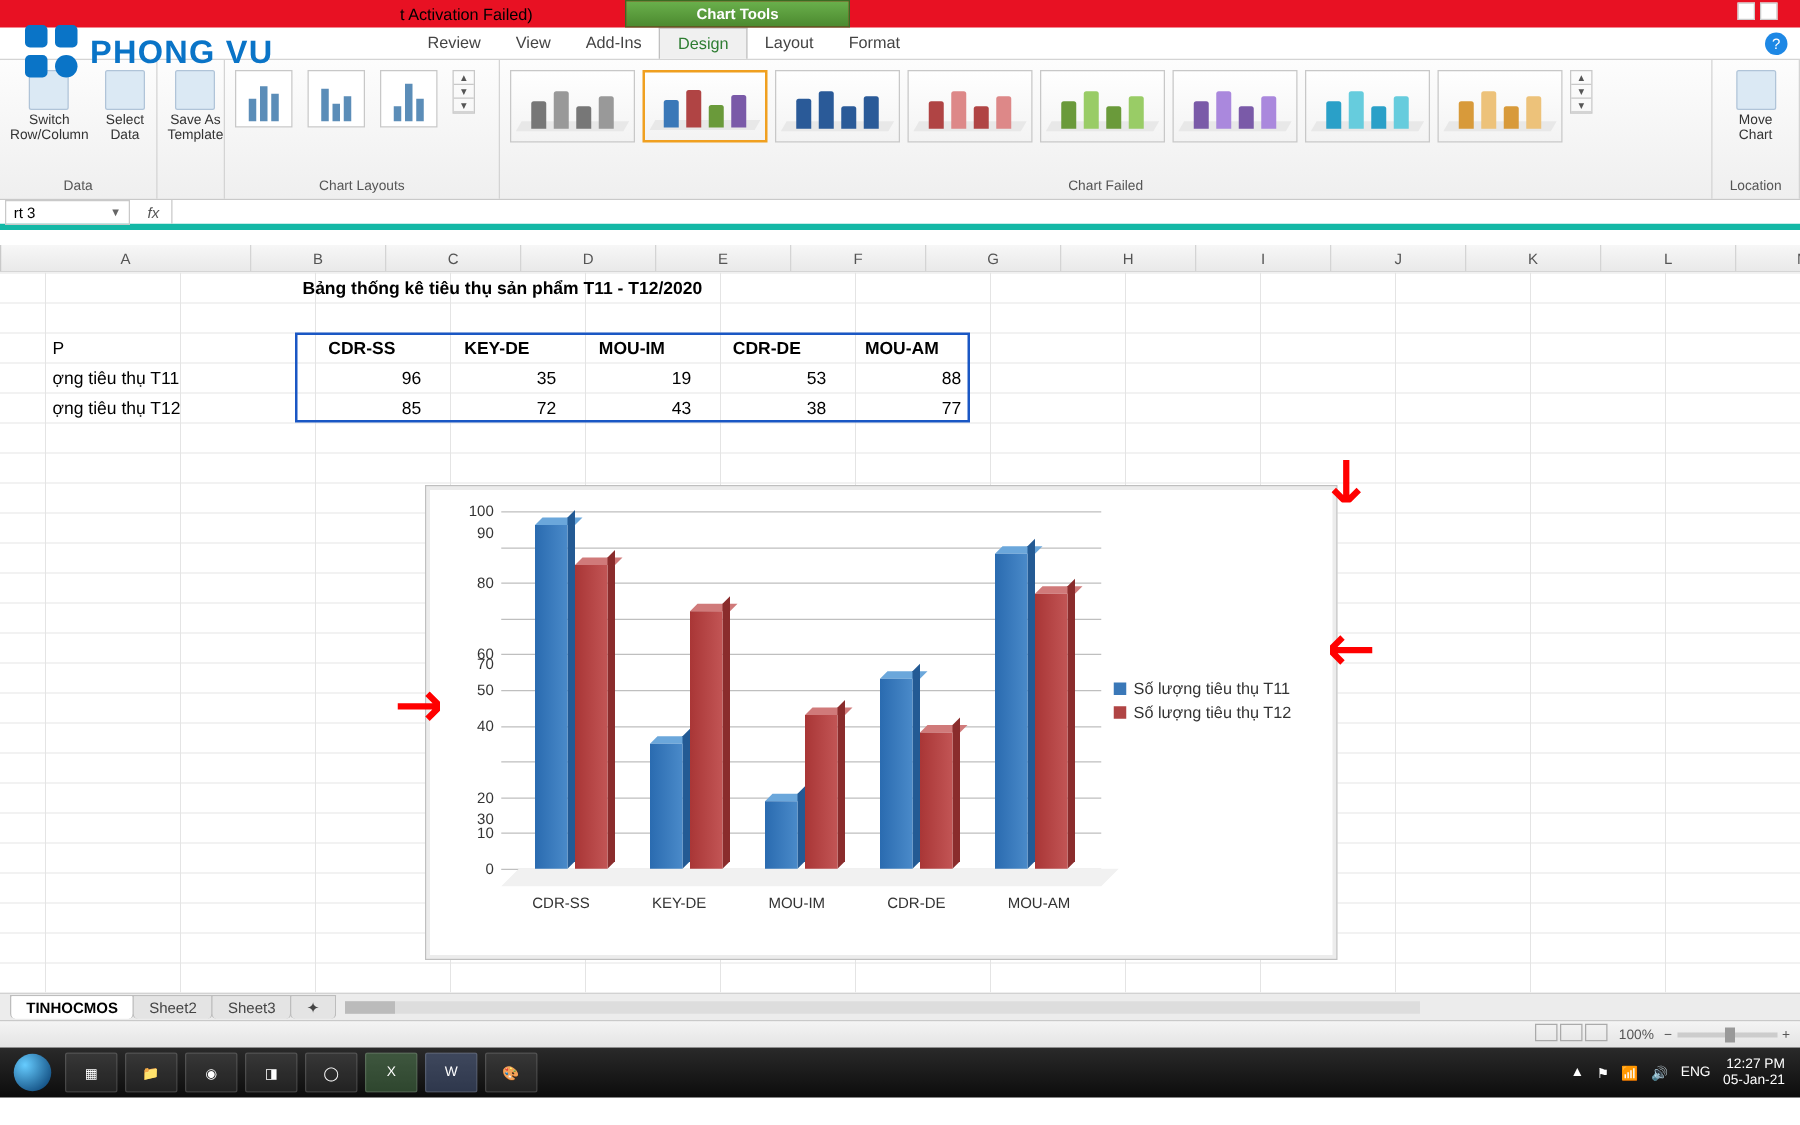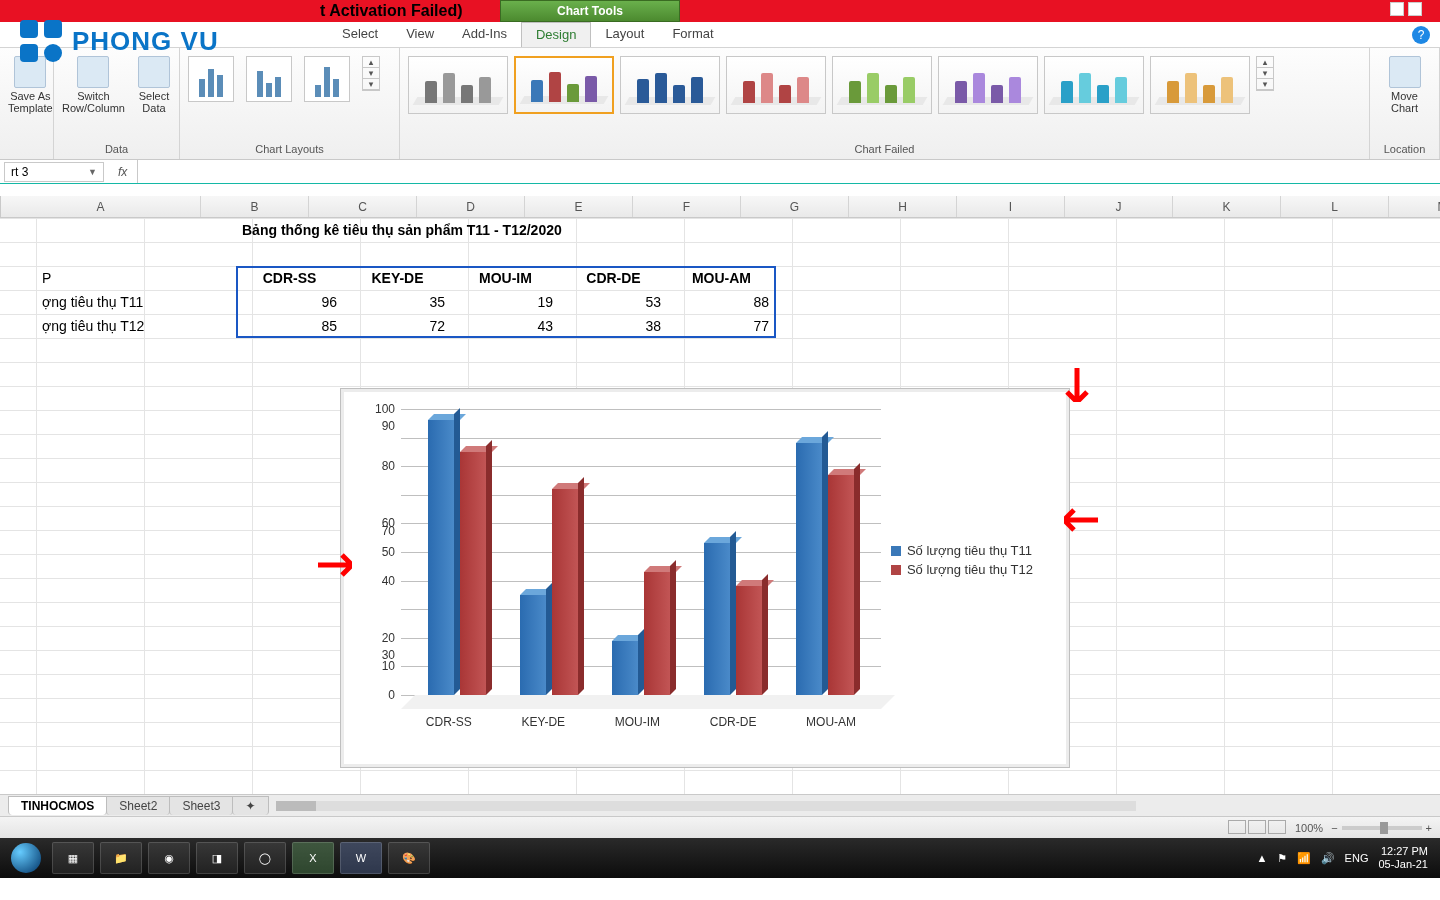--- a/index.html
+++ b/index.html
@@ -1,20 +1,20 @@
 <!DOCTYPE html>
 <html><head>
 <meta charset="utf-8">
 <style>
   * { box-sizing: border-box; margin: 0; padding: 0; font-family: "Segoe UI", Tahoma, sans-serif; }
   html, body { width: 1440px; height: 900px; overflow: hidden; background: #fff; }
 
   
   .titlebar { height: 22px; background: #e81123; display: flex; align-items: stretch; position: relative; }
-  .titlebar .fail { color: #000; font-size: 16px; padding-left: 320px; display:flex; align-items:center;font-weight:bold; }
+  .titlebar .fail { color: #000; font-size: 13px; padding-left: 320px; display:flex; align-items:center; }
   .titlebar .chart-tools-tab { position:absolute; left:500px; width:180px; height:22px; background: linear-gradient(#6ab04c,#4c8a2f); color:#fff; text-align:center; font-weight:bold; font-size:12px; display:flex; align-items:center; justify-content:center; border:1px solid #3a6b22; }
   .titlebar .winbtn { position:absolute; right:10px; top:2px; width:40px; height:16px; display:flex; gap:4px; }
   .titlebar .winbtn span { width:14px; height:14px; background:#fff; border:1px solid #ccc; }
 
   
   .logo { position:absolute; left:20px; top:20px; z-index:50; display:flex; align-items:center; gap:10px; }
   .logo .sq { display:grid; grid-template-columns:repeat(2,18px); grid-template-rows:repeat(2,18px); gap:6px; }
   .logo .sq span { width:18px; height:18px; background:#0a74c7; border-radius:4px; }
   .logo .sq span:nth-child(4){ border-radius:50%; }
   .logo .txt { color:#0a74c7; font-weight:800; font-size:26px; letter-spacing:1px; }
@@ -37,21 +37,21 @@
   .styles { flex:1; }
   .styles .items { gap:6px; }
   .style-thumb { width:100px; height:58px; border:1px solid #c8c8c8; background:linear-gradient(#fff,#f3f3f3); display:flex; align-items:flex-end; justify-content:center; gap:6px; padding:6px 6px 10px; position:relative; }
   .style-thumb .base{ position:absolute; bottom:8px; left:6px; right:6px; height:8px; background:#e8e8e8; transform:skewX(-30deg);}
   .style-thumb i{ width:12px; height:26px; display:block; border-radius:2px 2px 0 0; position:relative; z-index:1;}
   .style-thumb.sel { border:2px solid #f0a020; }
   .style-nav { width:18px; display:flex; flex-direction:column; border:1px solid #c8c8c8; }
   .style-nav span{ flex:1; border-bottom:1px solid #c8c8c8; font-size:9px; text-align:center; color:#555;}
 
   
-  .fbar { height:24px; border-bottom:1px solid #14b8a6; display:flex; align-items:center; font-size:12px; }
+  .fbar { height:24px; border-bottom:5px solid #14b8a6; display:flex; align-items:center; font-size:12px; }
   .namebox { width:100px; border:1px solid #c9c9c9; margin:0 4px; padding:2px 6px; display:flex; justify-content:space-between; align-items:center; }
   .namebox .dd{ font-size:9px; color:#666; }
   .fx { padding:0 10px; font-style:italic; color:#555; }
   .fin { flex:1; border-left:1px solid #c9c9c9; height:100%; padding:2px 6px; }
 
   
   .colhdr-wrap{ height:12px; }
   .colhdr { height:22px; background:linear-gradient(#f7f7f7,#e9e9e9); border-bottom:1px solid #c9c9c9; display:flex; }
   .colhdr .corner { width:36px; border-right:1px solid #c9c9c9; }
   .colhdr .c { flex:0 0 108px; text-align:center; font-size:12px; color:#555; border-right:1px solid #d4d4d4; line-height:22px; }
@@ -140,51 +140,51 @@
 <div class="titlebar">
   <div class="fail">t Activation Failed)</div>
   <div class="chart-tools-tab">Chart Tools</div>
   <div class="winbtn">
     <span></span>
     <span></span>
   </div>
 </div>
 
 <div class="tabs">
-  <div class="tab">Select</div>
+  <div class="tab">Review</div>
   <div class="tab">View</div>
   <div class="tab">Add-Ins</div>
   <div class="tab active">Design</div>
   <div class="tab">Layout</div>
   <div class="tab">Format</div>
   <div class="help">?</div>
 </div>
 
 <div class="ribbon">
+  <div class="rgroup" style="width:126px">
+    <div class="items">
+      <div class="rbtn">
+          <div class="ico"></div>
+          <span>Switch Row/Column</span>
+        </div>
+      <div class="rbtn">
+          <div class="ico"></div>
+          <span>Select Data</span>
+        </div>
+    </div>
+    <div class="label">Data</div>
+  </div>
   <div class="rgroup" style="width:54px">
     <div class="items">
         <div class="rbtn">
           <div class="ico"></div>
           <span>Save As Template</span>
         </div>
       </div>
     <div class="label"></div>
-  </div>
-  <div class="rgroup" style="width:126px">
-    <div class="items">
-      <div class="rbtn">
-          <div class="ico"></div>
-          <span>Switch Row/Column</span>
-        </div>
-      <div class="rbtn">
-          <div class="ico"></div>
-          <span>Select Data</span>
-        </div>
-    </div>
-    <div class="label">Data</div>
   </div>
   <div class="rgroup" style="width:220px">
     <div class="items">
       <div class="layout-thumb">
           <span style="height:18px"></span>
           <span style="height:28px"></span>
           <span style="height:22px"></span>
         </div>
       <div class="layout-thumb">
           <span style="height:26px"></span>

